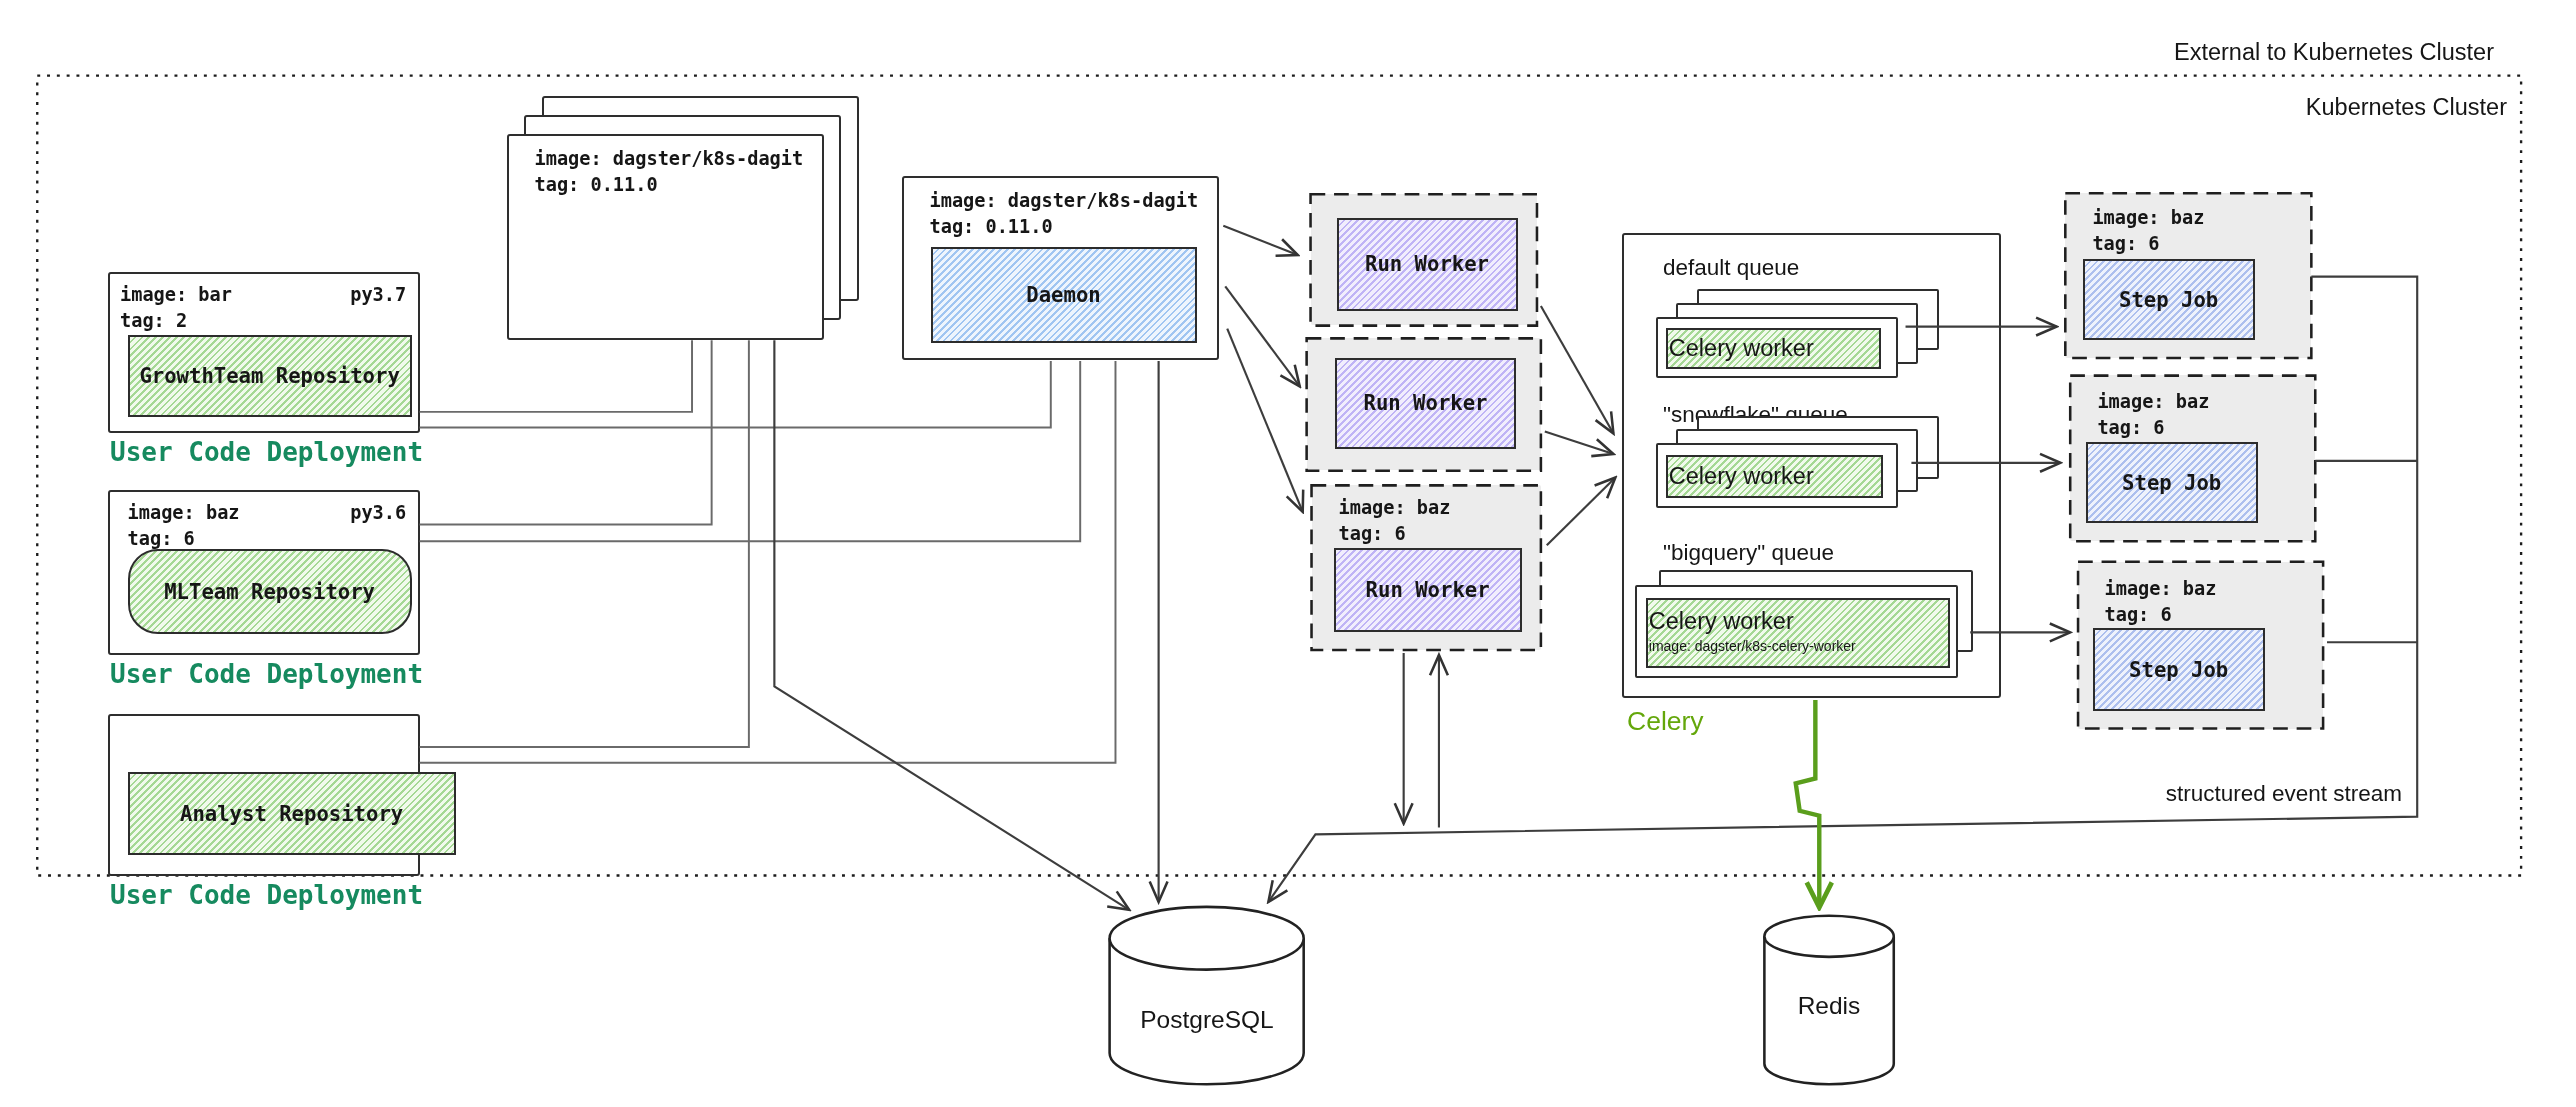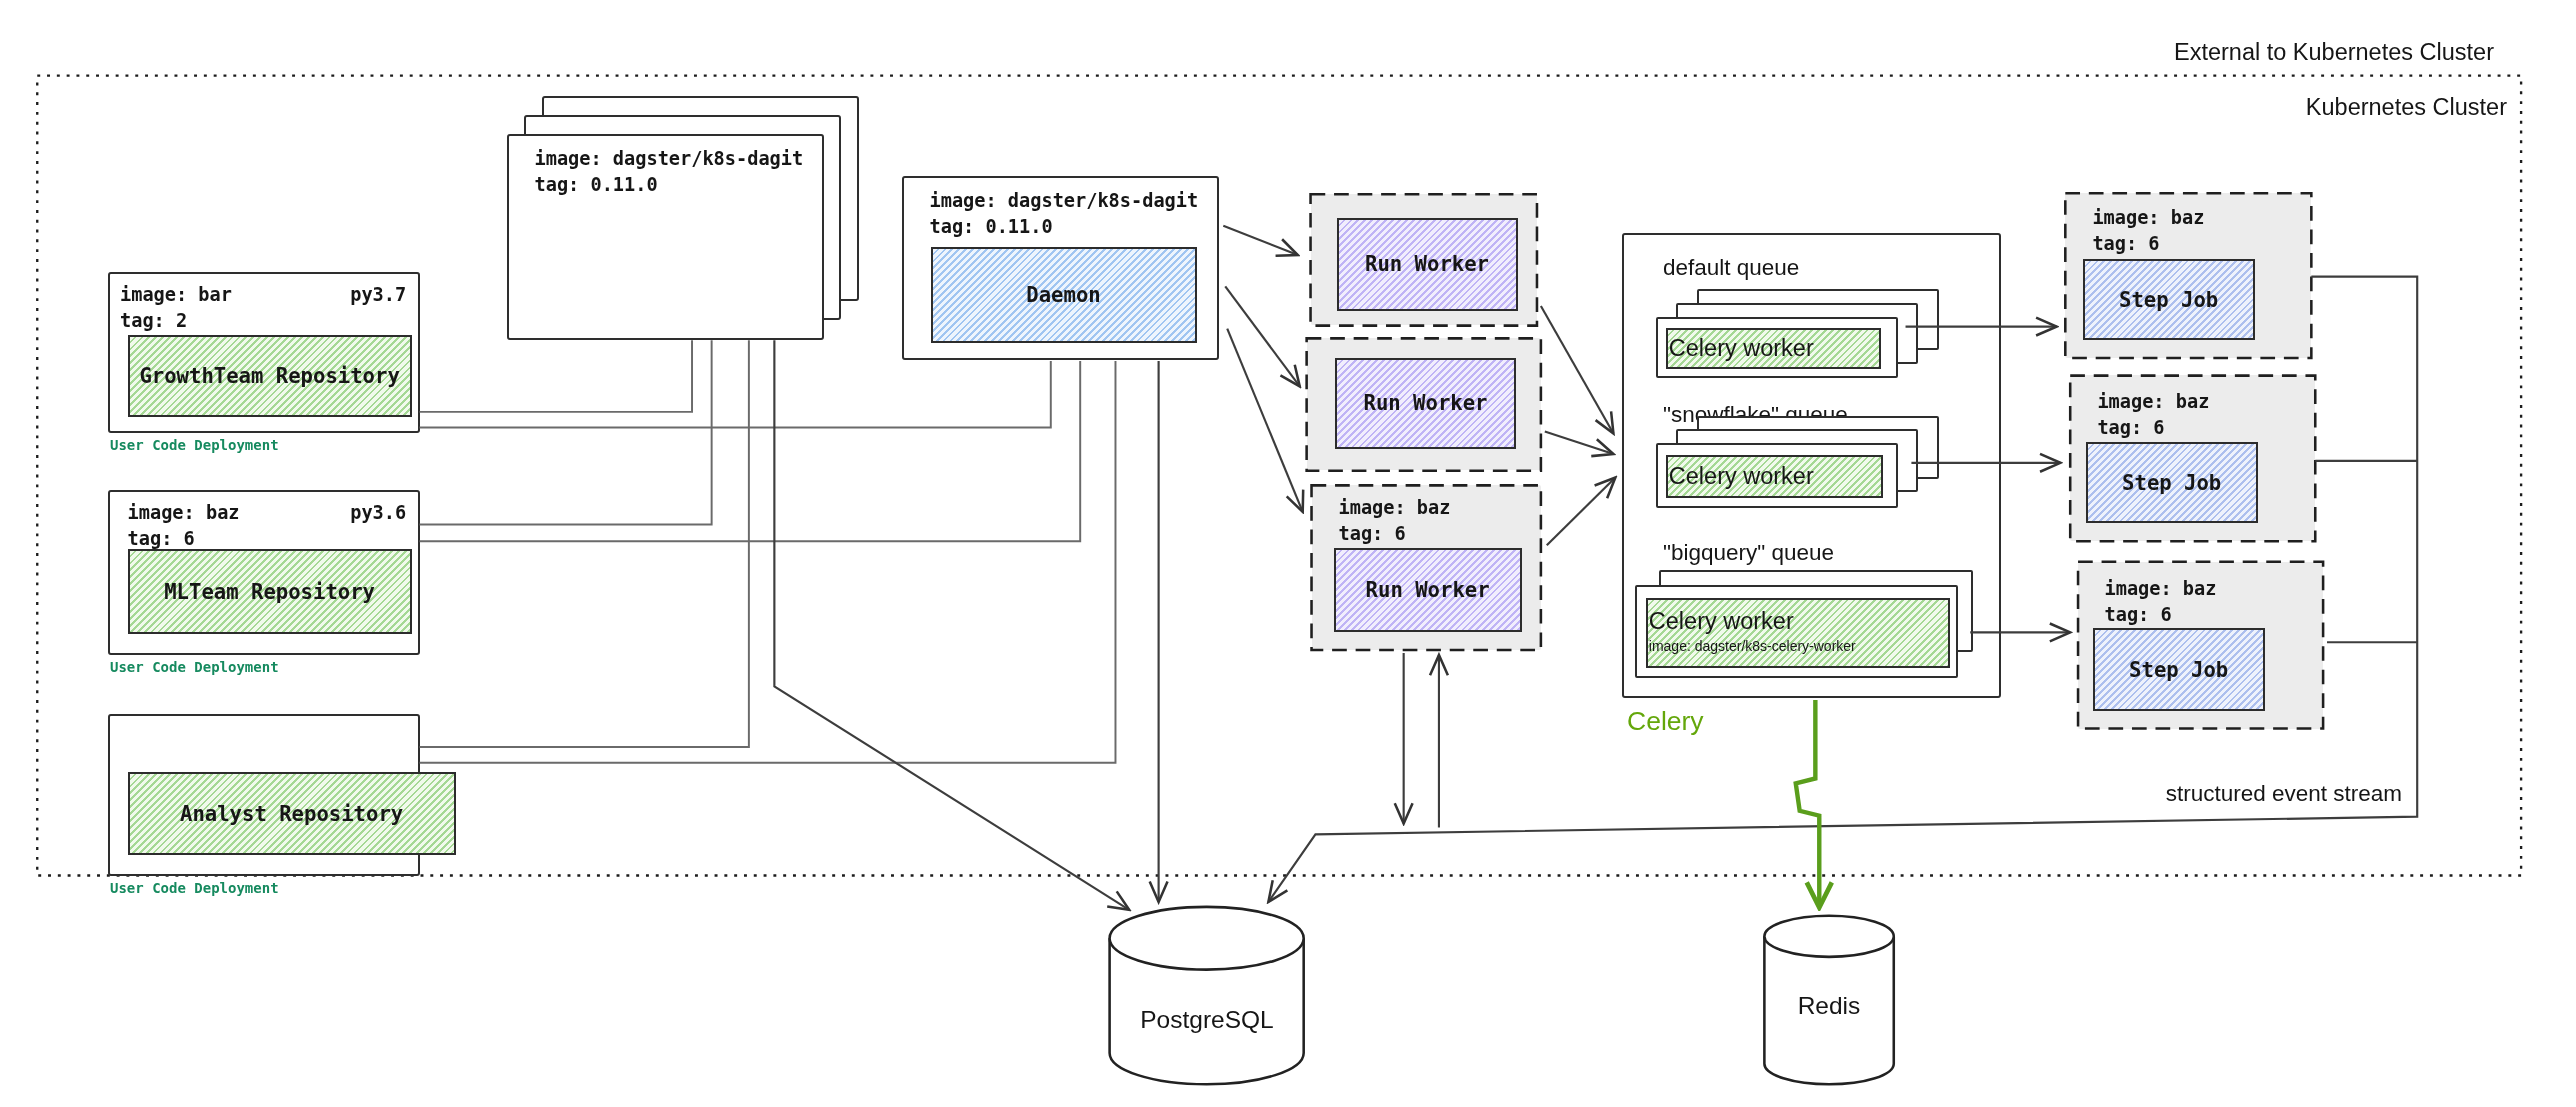--- a/index.html
+++ b/index.html
@@ -14,21 +14,21 @@
   .pod{position:absolute;background:#ececec;border-radius:2px;box-sizing:border-box;}
   .hatch{position:absolute;border:2px solid #2c2c2c;box-sizing:border-box;display:flex;align-items:center;justify-content:center;text-align:center;}
   .hatch.green{background-color:#f1faec;background-image:repeating-linear-gradient(135deg,rgba(118,195,94,0) 0 2.9px,rgba(118,195,94,.62) 2.9px 4.9px);}
   .hatch.orange{background-color:#fdf6e6;background-image:repeating-linear-gradient(135deg,rgba(242,178,66,0) 0 2.9px,rgba(242,178,66,.6) 2.9px 4.9px);}
   .hatch.blue{background-color:#eef5fd;background-image:repeating-linear-gradient(135deg,rgba(96,158,232,0) 0 2.9px,rgba(96,158,232,.55) 2.9px 4.9px);}
   .hatch.purple{background-color:#f1eefd;background-image:repeating-linear-gradient(135deg,rgba(142,122,238,0) 0 2.9px,rgba(142,122,238,.5) 2.9px 4.9px);}
   .hatch.stepblue{background-color:#eef2fc;background-image:repeating-linear-gradient(135deg,rgba(108,141,224,0) 0 2.9px,rgba(108,141,224,.5) 2.9px 4.9px);}
   .head{position:absolute;font-size:18.6px;line-height:26.5px;display:flex;justify-content:space-between;}
   .podhead{position:absolute;font-size:18.6px;line-height:26.5px;}
   .inner-label{font-size:20.6px;}
-  .ucd-caption{position:absolute;font-size:14px;color:#168a5f;}
+  .ucd-caption{position:absolute;font-size:26px;color:#168a5f;}
   .queue-label{position:absolute;font-size:22.5px;}
   .stackback{position:absolute;background:#fff;border:2px solid #2e2e2e;border-radius:2px;box-sizing:border-box;}
   .stackfront{position:absolute;background:#fff;border:2px solid #2e2e2e;border-radius:2px;box-sizing:border-box;}
   .cworker{position:absolute;border:2px solid #2c2c2c;box-sizing:border-box;background-color:#f1faec;background-image:repeating-linear-gradient(135deg,rgba(118,195,94,0) 0 2.9px,rgba(118,195,94,.62) 2.9px 4.9px);display:flex;flex-direction:column;justify-content:center;padding-left:1px;}
   .cworker .l1{font-size:23.5px;line-height:26.5px;}
   .cworker .l2{font-size:14px;line-height:22.5px;}
   .celery-caption{position:absolute;font-size:26.5px;color:#64a70b;}
   .cluster-label{position:absolute;font-size:23.5px;text-align:right;}
   .db-label{position:absolute;font-size:24.5px;text-align:center;}
   .evt-label{position:absolute;font-size:22.5px;text-align:right;}
@@ -68,21 +68,21 @@
     <div class="ucd-caption mono" style="left:110px;top:437px;">User Code Deployment</div>
 
     <div class="node" style="left:108px;top:490px;width:312px;height:165px;">
       <div class="head mono" style="left:17.6px;right:11.8px;top:7.8px;">
         <div>
           <div>image: baz</div>
           <div>tag: 6</div>
         </div>
         <div>py3.6</div>
       </div>
-      <div class="hatch green inner-label mono" style="left:17.6px;top:57px;width:284px;height:85px;">MLTeam Repository</div>
+      <div class="hatch green inner-label mono" style="left:17.6px;top:57px;width:284px;height:85px;border-radius:30px;">MLTeam Repository</div>
     </div>
     <div class="ucd-caption mono" style="left:110px;top:659px;">User Code Deployment</div>
 
     <div class="node" style="left:108px;top:714px;width:312px;height:162px;">
       <div class="hatch green inner-label mono" style="left:17.6px;top:56px;width:328px;height:83px;">Analyst Repository</div>
     </div>
     <div class="ucd-caption mono" style="left:110px;top:880px;">User Code Deployment</div>
 
     <div class="node" style="left:542px;top:96px;width:317px;height:205px;"></div>
     <div class="node" style="left:524px;top:115px;width:317px;height:205px;"></div>

